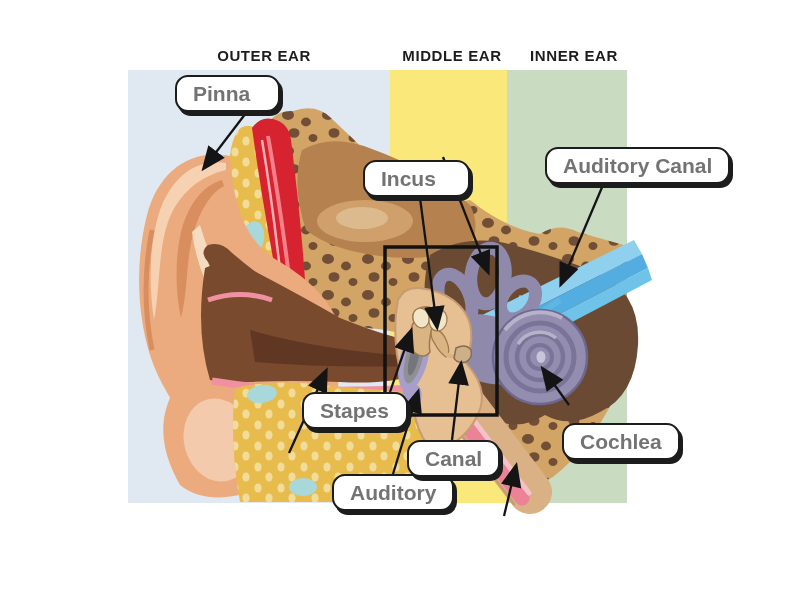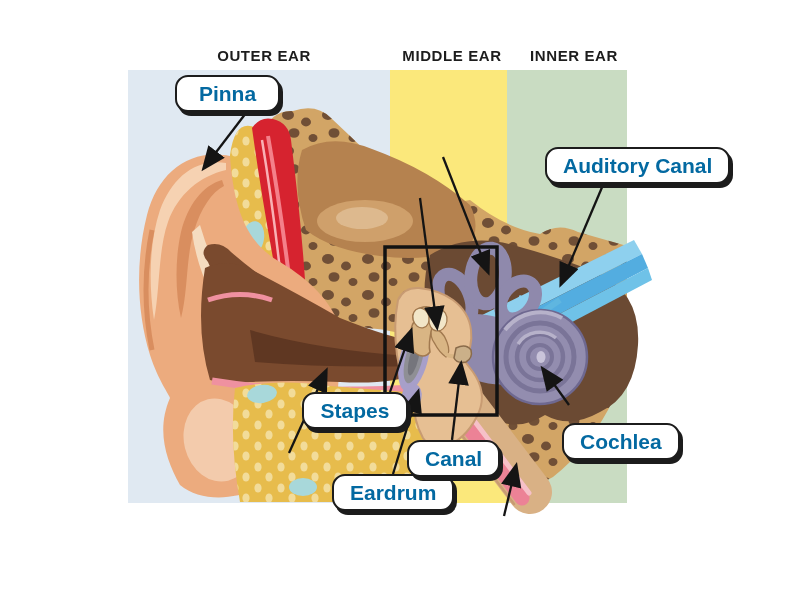--- a/index.html
+++ b/index.html
@@ -5,22 +5,22 @@
   html,body{margin:0;padding:0;background:#ffffff;font-family:"Liberation Sans",sans-serif;}
   .stage{position:relative;width:792px;height:612px;background:#ffffff;overflow:hidden;}
   .stage svg{position:absolute;left:0;top:0;}
   .region-header{
     position:absolute;top:47px;transform:translateX(-50%);
     font-size:15px;font-weight:bold;letter-spacing:.6px;color:#1d1d1d;white-space:nowrap;
   }
   .rh-outer{left:264px;} .rh-middle{left:452px;} .rh-inner{left:574px;}
   .callout{
     position:absolute;background:#ffffff;border:2.5px solid #1c1c1c;border-radius:13px;
-    box-shadow:3px 4px 0 #1c1c1c;padding:3px 16px;font-size:21px;font-weight:bold;color:#0369a1;
-    white-space:nowrap;line-height:27px;text-align:center;box-sizing:border-box;z-index:5;
+    box-shadow:3px 4px 0 #1c1c1c;padding:3px 16px;font-size:21px;font-weight:bold;color:#737373;
+    white-space:nowrap;line-height:27px;box-sizing:border-box;z-index:5;
   }
   .lb-pinna{left:175px;top:75px;min-width:105px;}
   .lb-scc{left:325px;top:119px;min-width:226px;}
   .lb-incus{left:363px;top:160px;min-width:107px;}
   .lb-auditory{left:545px;top:147px;min-width:172px;}
   .lb-malleus{left:302px;top:392px;min-width:106px;}
   .lb-earcanal{left:225px;top:453px;min-width:117px;}
   .lb-eardrum{left:332px;top:474px;min-width:106px;}
   .lb-stapes{left:407px;top:440px;min-width:90px;}
   .lb-cochlea{left:562px;top:423px;min-width:103px;}
@@ -179,19 +179,20 @@
       <line x1="569" y1="405" x2="543" y2="369" marker-end="url(#ah)"></line>
       <line x1="504" y1="516" x2="516" y2="466" marker-end="url(#ah)"></line>
     </g>
   </svg>
 
   <div class="region-header rh-outer">OUTER EAR</div>
   <div class="region-header rh-middle">MIDDLE EAR</div>
   <div class="region-header rh-inner">INNER EAR</div>
 
   <div class="callout lb-pinna">Pinna</div>
+  <div class="callout lb-incus">Incus</div>
   <div class="callout lb-auditory">Auditory Canal</div>
   <div class="callout lb-malleus">Stapes</div>
-  <div class="callout lb-eardrum">Eardrum</div>
+  <div class="callout lb-eardrum">Auditory</div>
   <div class="callout lb-stapes">Canal</div>
   <div class="callout lb-cochlea">Cochlea</div>
 
 </div>
 
 </body></html>

